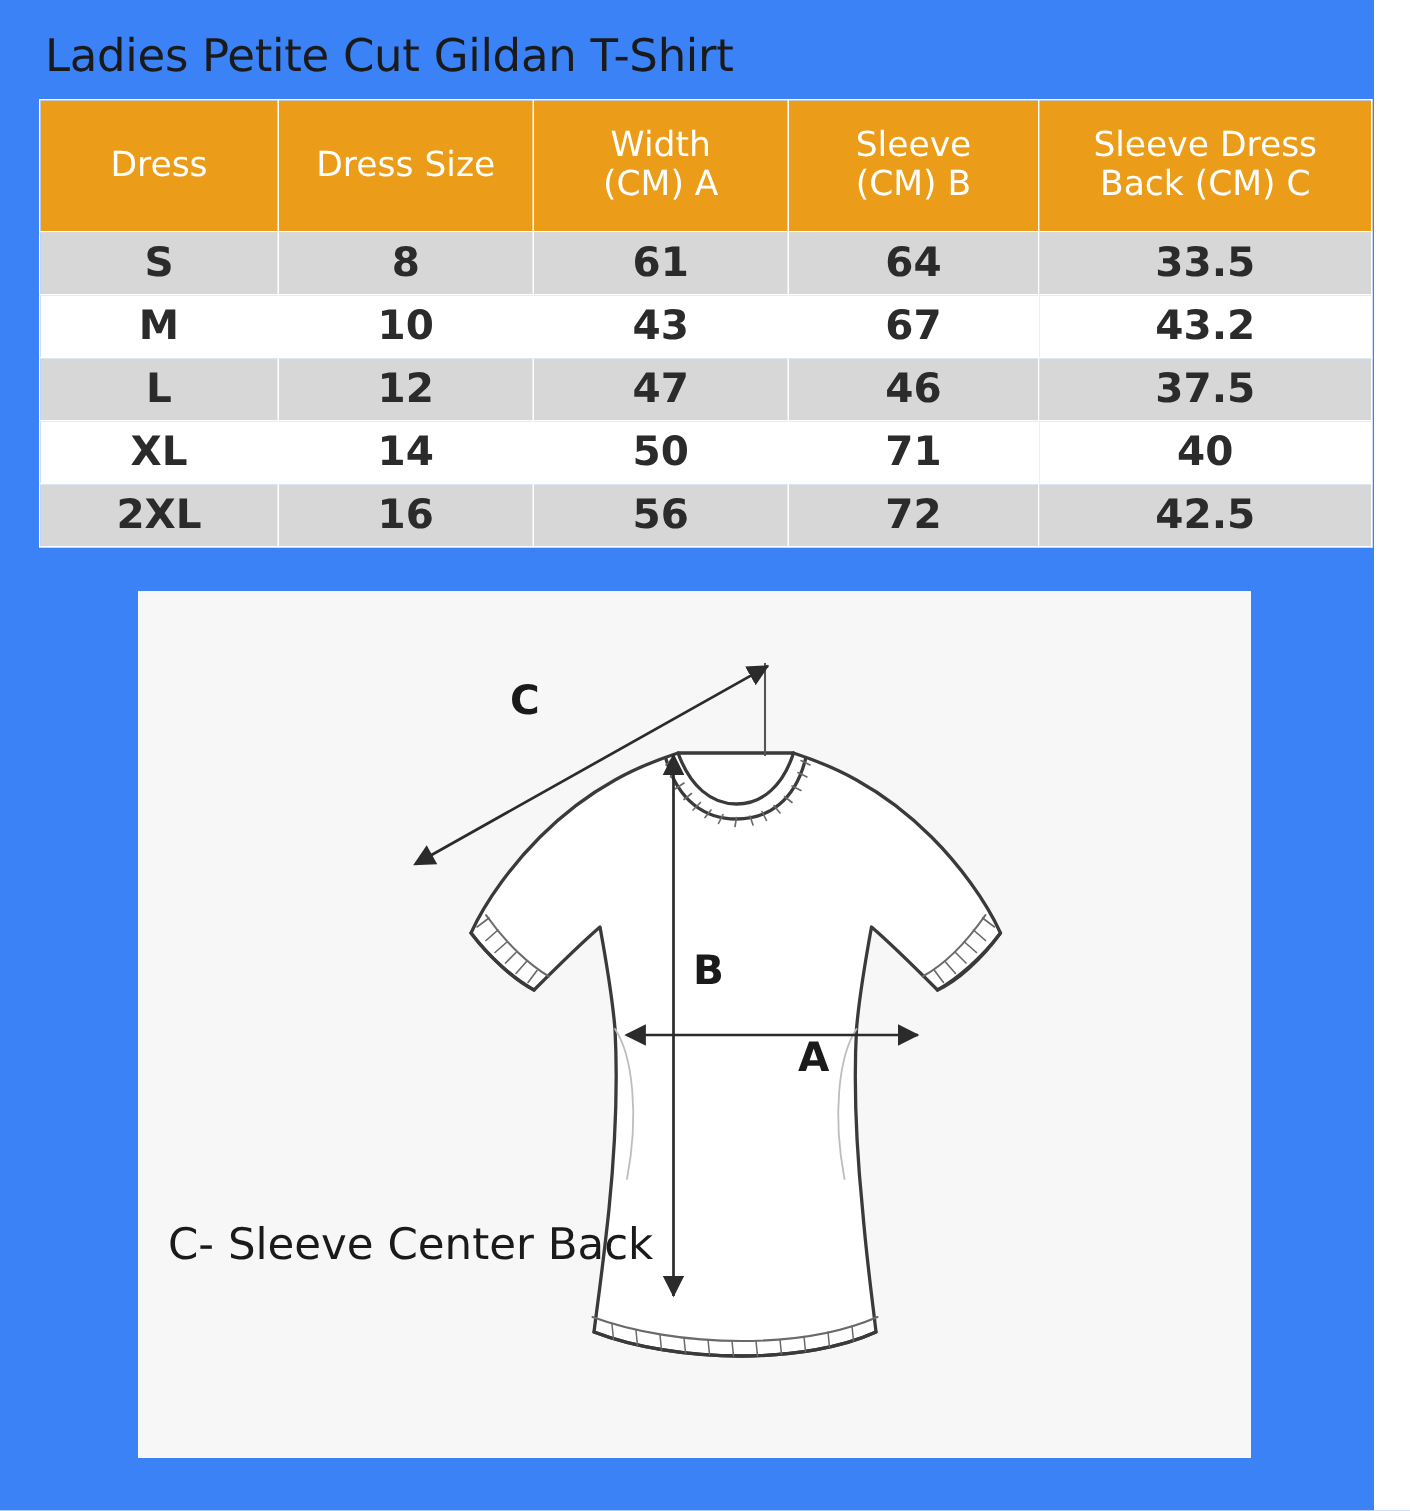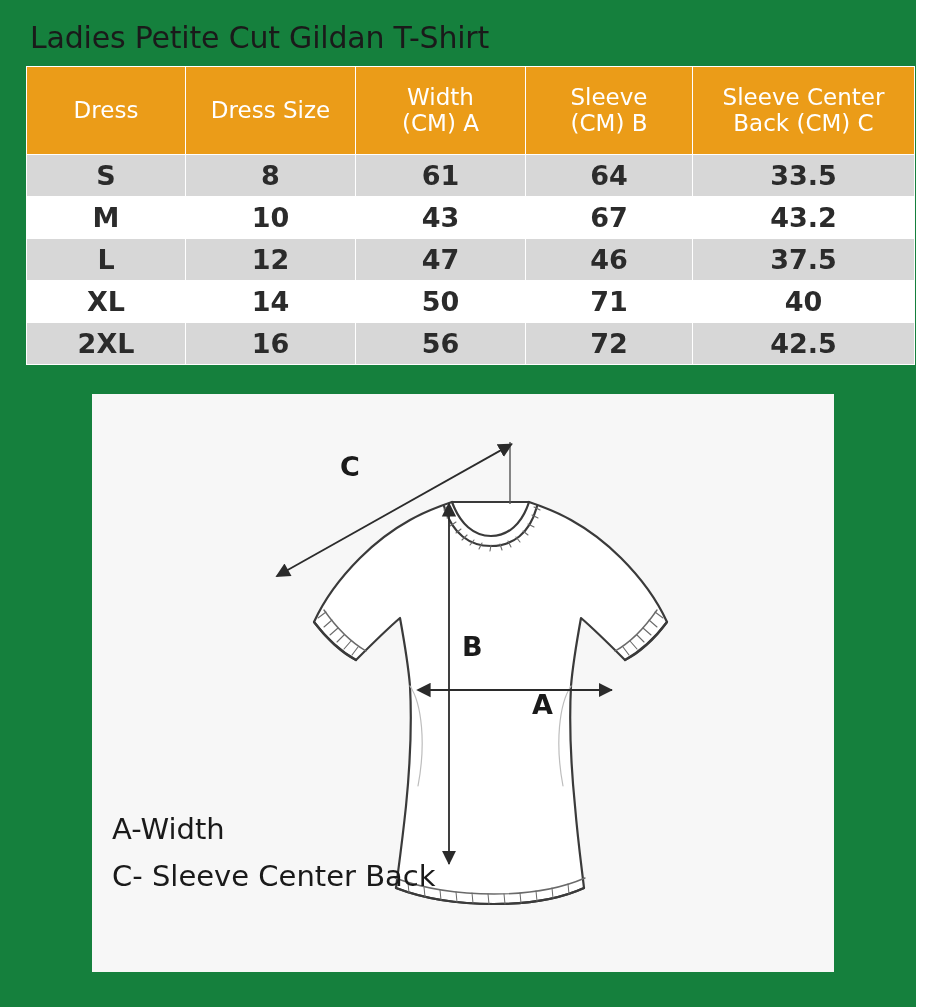--- a/index.html
+++ b/index.html
@@ -8,21 +8,21 @@
     padding: 0;
     width: 940px;
     height: 1007px;
     background: #ffffff;
     font-family: "DejaVu Sans", sans-serif;
   }
   .page {
     position: relative;
     width: 916px;
     height: 1007px;
-    background: #15803d;
+    background: #3b82f6;
     overflow: hidden;
   }
 
   
   .title {
     position: absolute;
     left: 30px;
     top: 20px;
     font-size: 30px;
     color: #1a1a1a;
@@ -120,21 +120,21 @@
         </th>
         <th>
           <span>Width</span>
           <span class="l2">(CM) A</span>
         </th>
         <th>
           <span>Sleeve</span>
           <span class="l2">(CM) B</span>
         </th>
         <th>
-          <span>Sleeve Center</span>
+          <span>Sleeve Dress</span>
           <span class="l2">Back (CM) C</span>
         </th>
       </tr>
     </thead>
     <tbody>
       <tr class="odd">
         <td>S</td>
         <td>8</td>
         <td>61</td>
         <td>64</td>
@@ -282,17 +282,16 @@
       <text x="370" y="262" font-family="DejaVu Sans, sans-serif" font-size="27" font-weight="bold" fill="#1a1a1a">B</text>
 
       <g stroke="#2b2b2b" stroke-width="1.8" fill="none">
         <line x1="326" y1="296" x2="520" y2="296" marker-end="url(#arr)" marker-start="url(#arrs)"></line>
       </g>
       <text x="440" y="320" font-family="DejaVu Sans, sans-serif" font-size="27" font-weight="bold" fill="#1a1a1a">A</text>
     </svg>
   </div>
 
   <div class="legend">
-    <div>A-Width</div>
     <div>C- Sleeve Center Back</div>
   </div>
 
 </div>
 
 </body></html>

